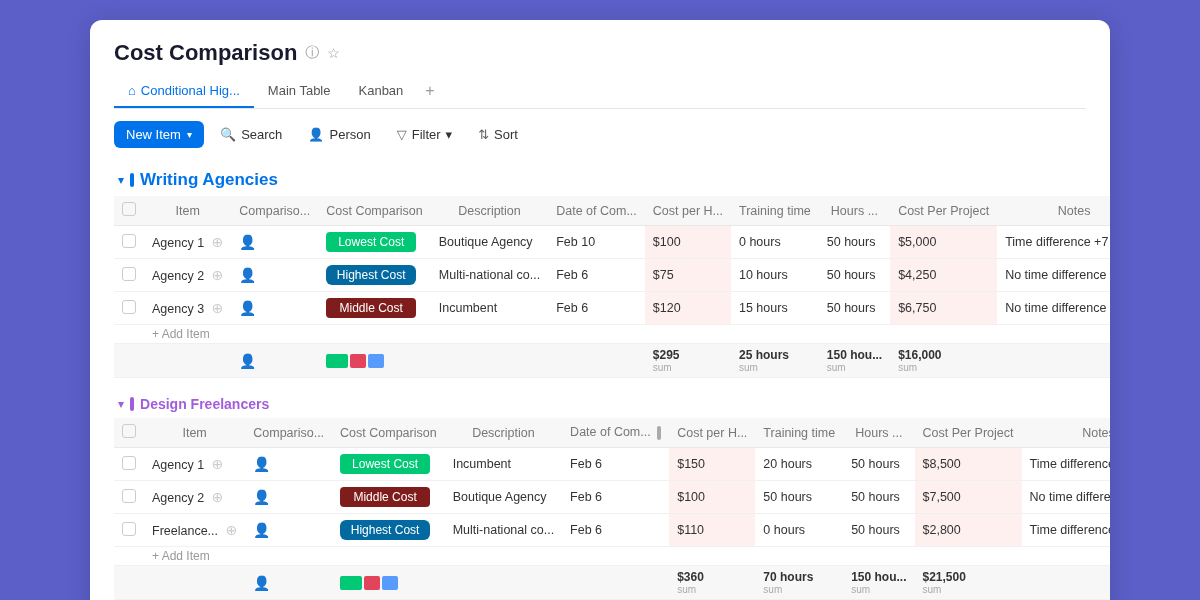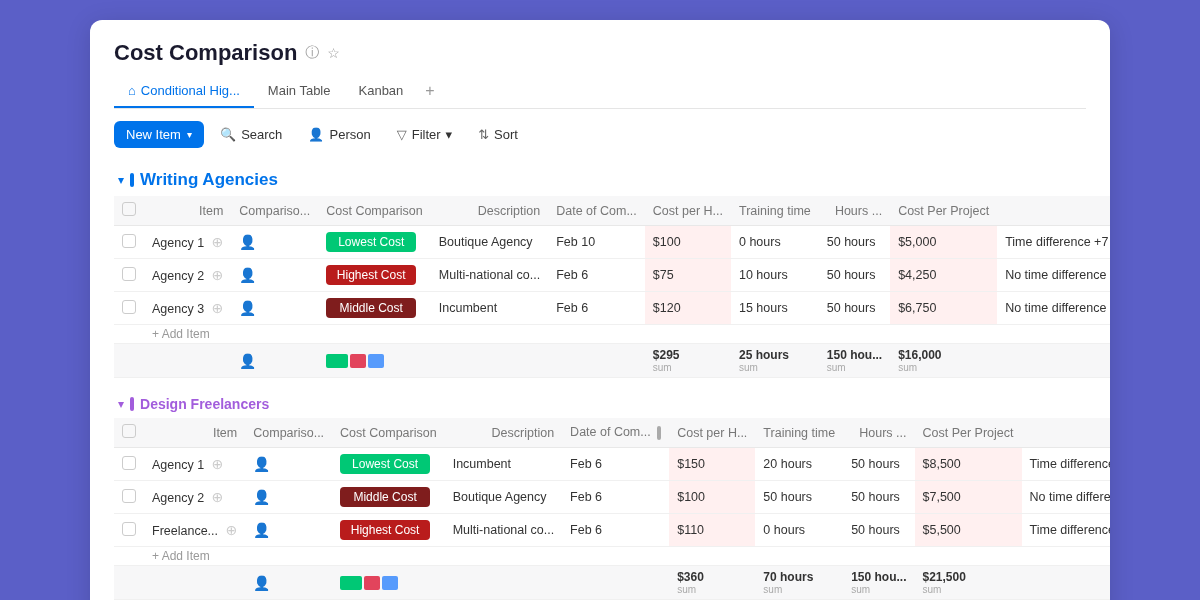--- a/index.html
+++ b/index.html
@@ -131,21 +131,21 @@
     .data-table {
       width: 100%;
       border-collapse: collapse;
       font-size: 12.5px;
     }
     .data-table th {
       background: #f7f7f8;
       color: #777;
       font-weight: 500;
       padding: 6px 8px;
-      text-align: right;
+      text-align: center;
       border-bottom: 1px solid #e8e8e8;
       white-space: nowrap;
       overflow: hidden;
       text-overflow: ellipsis;
     }
     .data-table td {
       padding: 6px 8px;
       border-bottom: 1px solid #f0f0f0;
       color: #333;
       white-space: nowrap;
@@ -185,21 +185,21 @@
       display: inline-block;
       padding: 3px 10px;
       border-radius: 4px;
       font-size: 12px;
       font-weight: 500;
       color: white;
       text-align: center;
       min-width: 90px;
     }
     .badge-lowest { background: #00c875; }
-    .badge-highest { background: #b91c1c; }
+    .badge-highest { background: #0369a1; border-radius: 6px; }
     .badge-middle { background: #7f1d1d; }
 
     
     .cost-cell {
       background: #fff0f0;
     }
     .cost-project-cell {
       background: #fff0f0;
     }
 
@@ -474,21 +474,21 @@
             <span>Freelance...</span>
             <span class="add-person-icon" style="margin-left:4px">⊕</span>
           </td>
           <td><span class="person-icon">👤</span></td>
           <td><span class="badge badge-highest">Highest Cost</span></td>
           <td>Multi-national co...</td>
           <td>Feb 6</td>
           <td class="cost-cell">$110</td>
           <td>0 hours</td>
           <td>50 hours</td>
-          <td class="cost-project-cell">$5,500</td>
+          <td class="cost-project-cell">$2,800</td>
           <td>Time difference +7 hours</td>
 
         </tr>
 
         <tr class="add-item-row">
           <td></td>
           <td colspan="11">+ Add Item</td>
         </tr>
 
         <tr class="summary-row">

